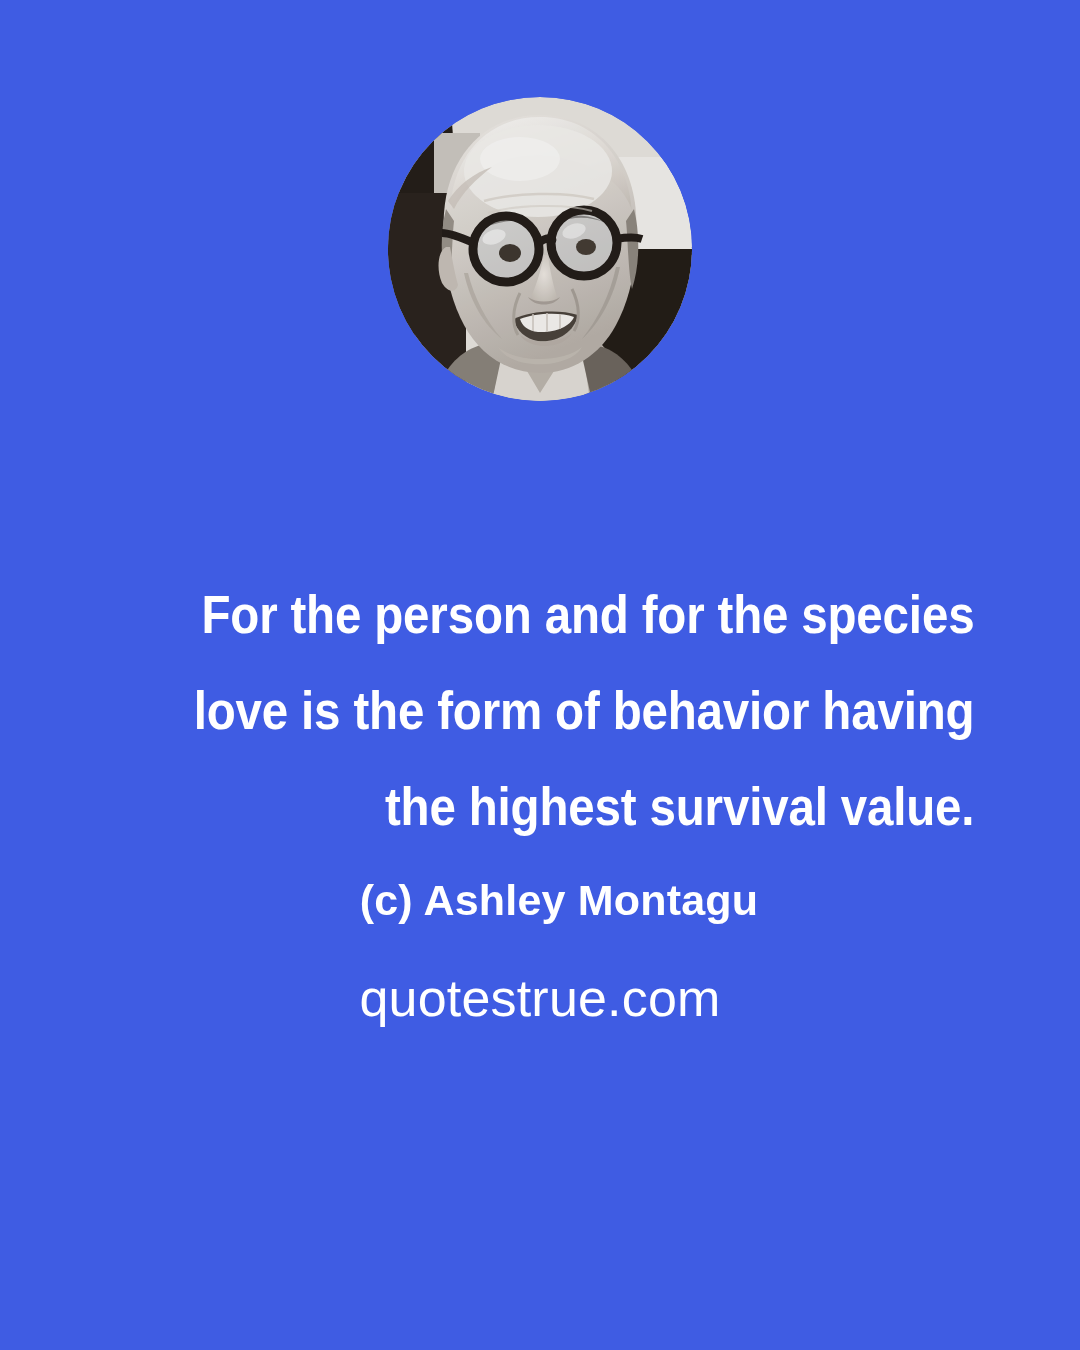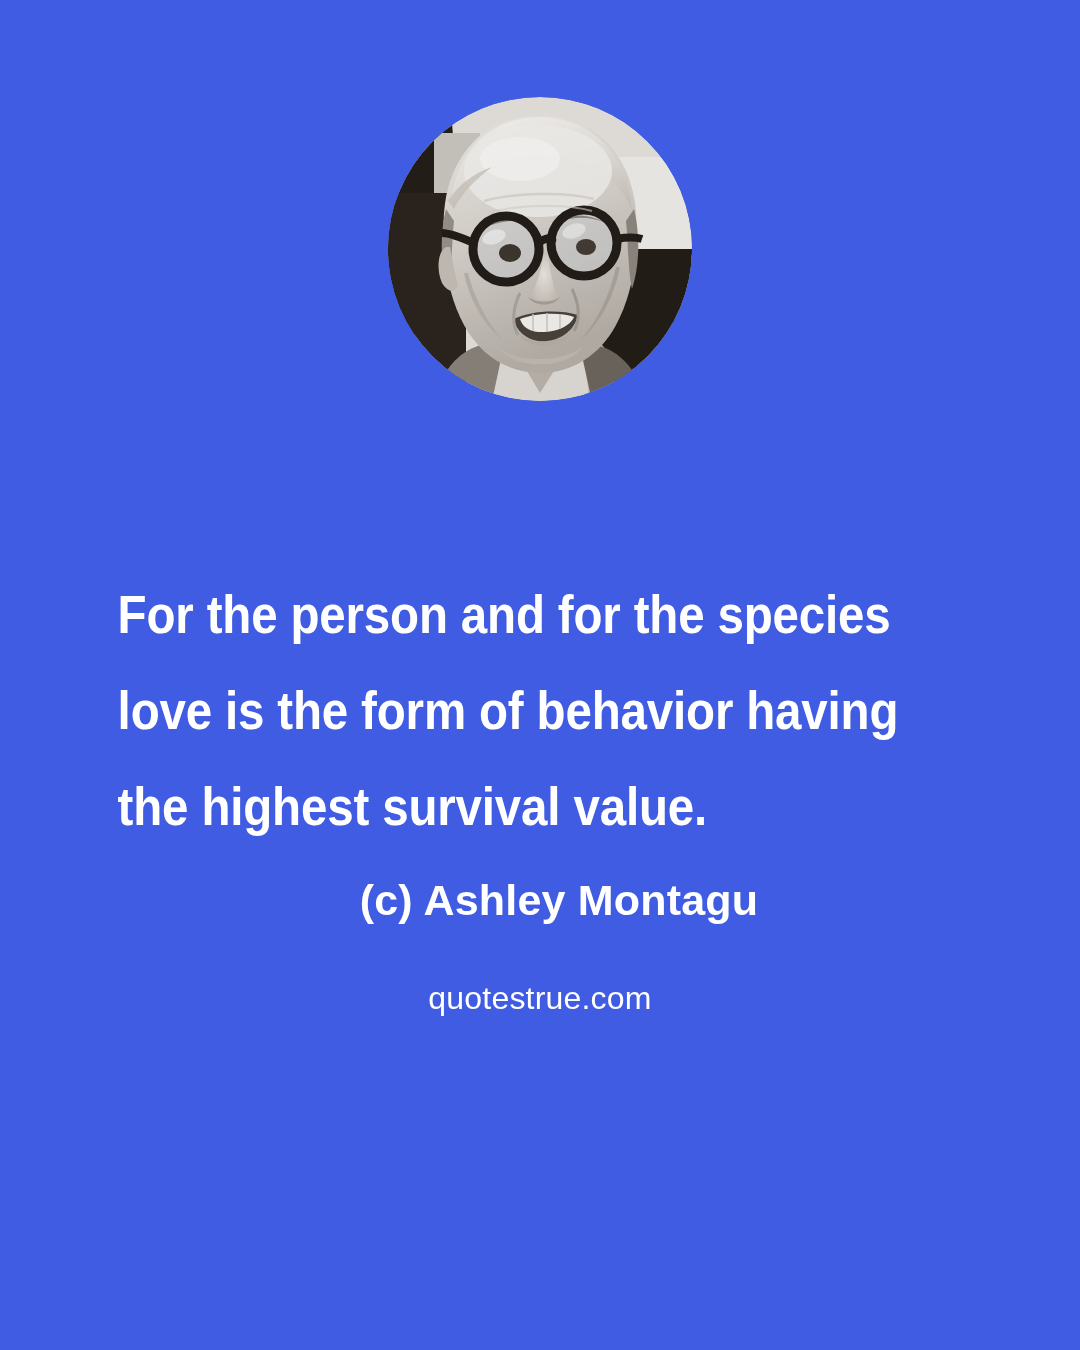--- a/index.html
+++ b/index.html
@@ -33,24 +33,24 @@
   }
 
   .portrait-svg {
     display: block;
     width: 304px;
     height: 304px;
   }
 
   .quote-lines {
     position: absolute;
-    left: 60px;
+    left: 72px;
     top: 566px;
     width: 960px;
-    text-align: left;
+    text-align: right;
   }
 
   .quote-line {
     display: block;
     color: #ffffff;
     font-family: "Liberation Sans Narrow", "Liberation Sans", sans-serif;
     font-size: 54px;
     font-weight: 600;
     line-height: 96px;
     letter-spacing: -0.2px;
@@ -74,21 +74,21 @@
   }
 
   .site {
     position: absolute;
     left: 0;
     top: 972px;
     width: 1080px;
     text-align: center;
     color: #ffffff;
     font-family: "Liberation Sans", sans-serif;
-    font-size: 32px;
+    font-size: 52px;
     font-weight: 400;
     line-height: 52px;
     letter-spacing: 0.2px;
   }
 </style>
 </head>
 <body>
 
 <div class="quote-card">
 

